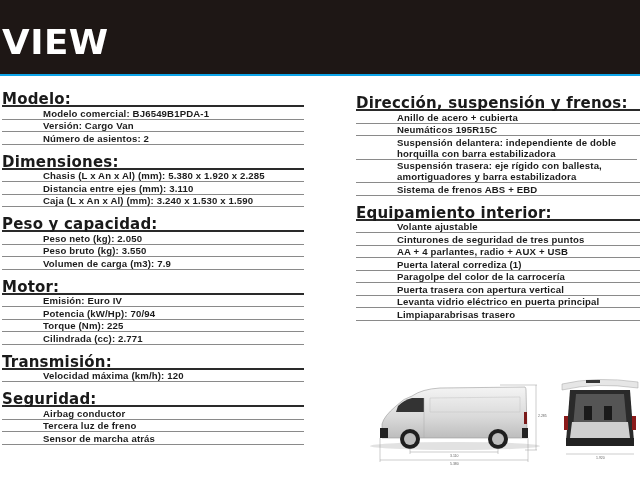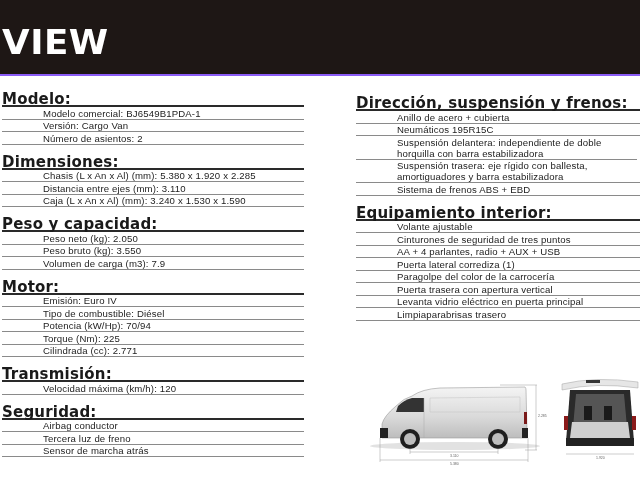--- a/index.html
+++ b/index.html
@@ -6,21 +6,21 @@
     body {
       width: 640px; height: 480px; overflow: hidden;
       background: #ffffff;
       font-family: "Liberation Sans", sans-serif;
       position: relative;
       color: #1a1a1a;
     }
     .header {
       position: absolute; left: 0; top: 0; width: 640px; height: 74px;
       background: #1e1715;
-      border-bottom: 2px solid #8b5cf6;
+      border-bottom: 2px solid #0ea5e9;
     }
     .header-title {
       position: absolute; left: 2px; top: 22px;
       font-family: "DejaVu Sans", sans-serif;
       font-weight: bold; font-size: 34px; letter-spacing: 0.5px;
       color: #ffffff; line-height: 40px;
       transform: scaleX(1.05); transform-origin: left;
     }
     .col { position: absolute; }
     .col-left { left: 2px; top: 93px; width: 302px; }
@@ -28,21 +28,21 @@
     .section { margin-bottom: 11px; }
     .sec-title {
       font-family: "DejaVu Sans", sans-serif;
       font-weight: bold; font-size: 15px; line-height: 11px;
       height: 11px; padding-top: 1px;
       border-bottom: 2px solid #2a2a2a;
       letter-spacing: 0.2px;
       white-space: nowrap;
     }
     .row {
-      font-weight: normal; font-size: 9.6px; line-height: 11px;
+      font-weight: bold; font-size: 9.6px; line-height: 11px;
       padding-top: 0.5px;
       border-bottom: 1.2px solid #8a8a8a;
       white-space: nowrap; overflow: hidden;
       letter-spacing: 0.15px;
       color: #1c1c1c;
       padding-left: 41px;
     }
     .row.wrap { white-space: normal; }
     .col-left .section:nth-child(1) .row,
     .col-left .row { height: 11px; }
@@ -76,21 +76,20 @@
   </div>
   <div class="section">
     <div class="sec-title">Peso y capacidad:</div>
     <div class="row">Peso neto (kg): 2.050</div>
     <div class="row">Peso bruto (kg): 3.550</div>
     <div class="row">Volumen de carga (m3): 7.9</div>
   </div>
   <div class="section">
     <div class="sec-title">Motor:</div>
     <div class="row">Emisión: Euro IV</div>
-    <div class="row">Tipo de combustible: Diésel</div>
     <div class="row">Potencia (kW/Hp): 70/94</div>
     <div class="row">Torque (Nm): 225</div>
     <div class="row">Cilindrada (cc): 2.771</div>
   </div>
   <div class="section">
     <div class="sec-title">Transmisión:</div>
     <div class="row">Velocidad máxima (km/h): 120</div>
   </div>
   <div class="section">
     <div class="sec-title">Seguridad:</div>

